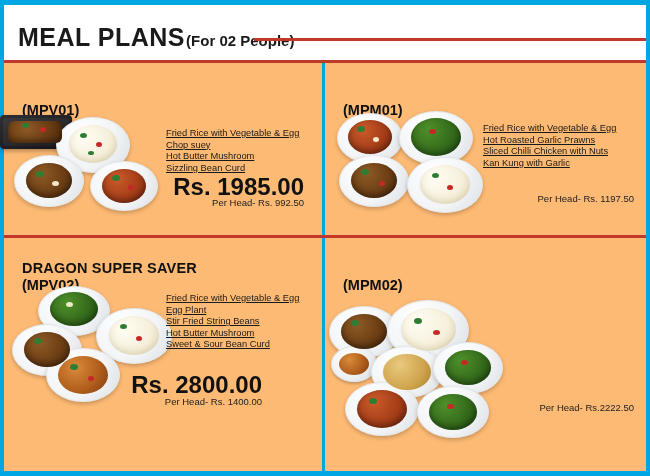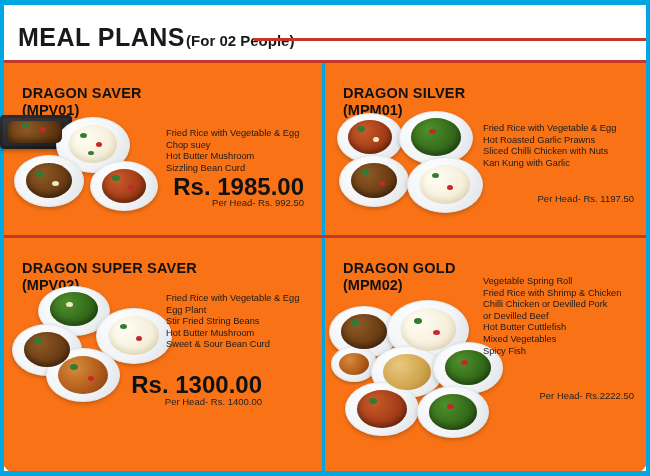--- a/index.html
+++ b/index.html
@@ -6,22 +6,21 @@
   html, body {
     margin: 0; padding: 0;
     width: 650px; height: 476px;
     background: #ffffff;
     font-family: "Liberation Sans", sans-serif;
     overflow: hidden;
   }
   #page {
     position: relative;
     width: 650px; height: 476px;
-    background: #f97316;
-    border-radius: 23px;
+    background: #fdba74;
   }
 
   
   .frame-top {
     position: absolute; left: 0; top: 0; width: 650px; height: 5px;
     background: #00a6e2;
   }
   .frame-bottom {
     position: absolute; left: 0; bottom: 0; width: 650px; height: 5px;
     background: #00a6e2;
@@ -87,20 +86,21 @@
   }
   .plan-code {
     position: absolute; left: 18px; top: 39px;
     font-size: 14.5px; font-weight: bold; color: #111;
   }
 
   .items {
     position: absolute;
     font-size: 9.3px; color: #1a1a1a; line-height: 11.6px;
     white-space: pre-line;
+    text-decoration: underline;
   }
   .price {
     position: absolute;
     font-size: 24px; font-weight: bold; color: #111;
     text-align: right;
   }
   .perhead {
     position: absolute;
     font-size: 9.5px; color: #222;
     text-align: right;
@@ -115,21 +115,21 @@
   .cell-tr .items   { left: 158px; top: 60px; width: 162px; }
   .cell-tr .price   { right: 12px; top: 106px; }
   .cell-tr .perhead { right: 12px; top: 130px; text-align: right; }
 
   .cell-bl .items   { left: 162px; top: 55px; width: 152px; }
   .cell-bl .price   { right: 18px; top: 133px; }
   .cell-bl .perhead { right: 18px; top: 158px; text-align: right; }
 
   .cell-br .items   { left: 158px; top: 38px; width: 165px; }
   .cell-br .price   { right: 12px; top: 128px; }
-  .cell-br .perhead { right: 12px; top: 152px; padding-left: 7px; }
+  .cell-br .perhead { right: 12px; top: 164px; padding-left: 7px; }
 
   
   .photo { position: absolute; }
 
   .plate {
     position: absolute;
     border-radius: 50%;
     background: radial-gradient(circle at 35% 30%, #ffffff 0%, #f2f4f6 55%, #d9dee3 100%);
     box-shadow: 0 2px 4px rgba(0,0,0,0.22);
     border: 1px solid #e3e8ec;
@@ -217,21 +217,20 @@
       <span class="title-sub">(For 02 People)</span>
     </div>
     <div class="header-rule"></div>
   </div>
   <div class="header-divider"></div>
 
   <div class="v-divider"></div>
   <div class="h-divider"></div>
 
   <div class="cell cell-tl">
-    <div class="plan-name">DRAGON SAVER</div>
     <div class="plan-code">(MPV01)</div>
 
     <div class="photo" style="left:0px; top:48px; width:160px; height:112px;">
 
       <div class="tray" style="left:-4px; top:4px; width:72px; height:34px;">
         <div class="tray-inner"></div>
       </div>
       <div class="food dark-dish" style="left:4px; top:10px; width:54px; height:22px; border-radius:6px;"></div>
       <div class="garnish" style="left:18px; top:12px; width:7px; height:5px;"></div>
       <div class="garnish garnish-red" style="left:36px; top:16px; width:6px; height:5px;"></div>
@@ -255,21 +254,20 @@
 
     <div class="items">Fried Rice with Vegetable &amp; Egg
 Chop suey
 Hot Butter Mushroom
 Sizzling Bean Curd</div>
     <div class="price">Rs. 1985.00</div>
     <div class="perhead">Per Head- Rs. 992.50</div>
   </div>
 
   <div class="cell cell-tr">
-    <div class="plan-name">DRAGON SILVER</div>
     <div class="plan-code">(MPM01)</div>
 
     <div class="photo" style="left:12px; top:48px; width:160px; height:112px;">
 
       <div class="plate" style="left:0px; top:2px; width:66px; height:50px;"></div>
       <div class="food red-dish" style="left:11px; top:9px; width:44px; height:34px;"></div>
       <div class="garnish" style="left:20px; top:15px; width:8px; height:6px;"></div>
       <div class="garnish garnish-cream" style="left:36px; top:26px; width:6px; height:5px;"></div>
 
       <div class="plate" style="left:62px; top:0px; width:74px; height:54px;"></div>
@@ -317,26 +315,25 @@
       <div class="food veg-dish" style="left:46px; top:70px; width:50px; height:38px;"></div>
       <div class="garnish" style="left:58px; top:78px; width:8px; height:6px;"></div>
       <div class="garnish garnish-red" style="left:76px; top:90px; width:6px; height:5px;"></div>
     </div>
 
     <div class="items">Fried Rice with Vegetable &amp; Egg
 Egg Plant
 Stir Fried String Beans
 Hot Butter Mushroom
 Sweet &amp; Sour Bean Curd</div>
-    <div class="price">Rs. 1300.00</div>
+    <div class="price">Rs. 2800.00</div>
     <div class="perhead">Per Head- Rs. 1400.00</div>
   </div>
 
   <div class="cell cell-br">
-    <div class="plan-name">DRAGON GOLD</div>
     <div class="plan-code">(MPM02)</div>
 
     <div class="photo" style="left:4px; top:60px; width:175px; height:145px;">
 
       <div class="plate" style="left:0px; top:8px; width:70px; height:52px;"></div>
       <div class="food dark-dish" style="left:12px; top:16px; width:46px; height:35px;"></div>
       <div class="garnish" style="left:22px; top:22px; width:8px; height:6px;"></div>
 
       <div class="plate" style="left:58px; top:2px; width:82px; height:60px;"></div>
       <div class="food rice" style="left:72px; top:10px; width:55px; height:43px;"></div>
@@ -355,23 +352,16 @@
 
       <div class="plate" style="left:16px; top:84px; width:74px; height:54px;"></div>
       <div class="food red-dish" style="left:28px; top:92px; width:50px; height:38px;"></div>
       <div class="garnish" style="left:40px; top:100px; width:8px; height:6px;"></div>
 
       <div class="plate" style="left:88px; top:88px; width:72px; height:52px;"></div>
       <div class="food green-dish" style="left:100px; top:96px; width:48px; height:36px;"></div>
       <div class="garnish garnish-red" style="left:118px; top:106px; width:7px; height:5px;"></div>
     </div>
 
-    <div class="items">Vegetable Spring Roll
-Fried Rice with Shrimp &amp; Chicken
-Chilli Chicken or Devilled Pork
-or Devilled Beef
-Hot Butter Cuttlefish
-Mixed Vegetables
-Spicy Fish</div>
     <div class="perhead">Per Head- Rs.2222.50</div>
   </div>
 
 </div>
 
 </body></html>

